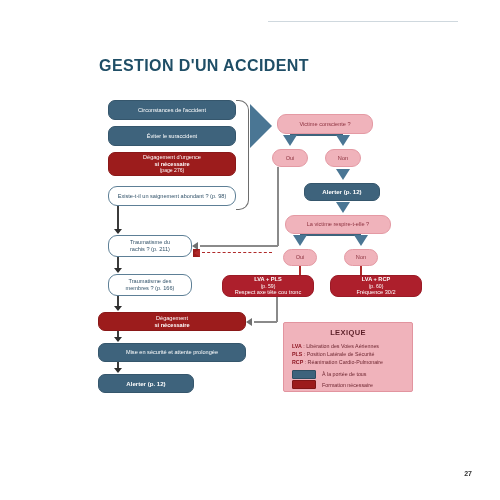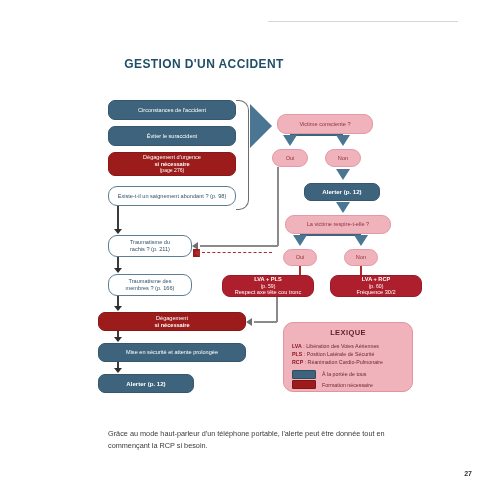--- a/index.html
+++ b/index.html
@@ -22,21 +22,21 @@
     font-variant:small-caps;
     text-transform:lowercase;
   }
   .running-head::first-letter{font-size:9px;}
   .head-rule{
     position:absolute;left:268px;top:21px;width:190px;height:1px;background:#cfd8de;
   }
   .page-title{
     position:absolute;left:0;top:57px;width:408px;
     text-align:center;color:#1f4e66;
-    font-size:12px;font-weight:bold;letter-spacing:.4px;
+    font-size:16px;font-weight:bold;letter-spacing:.4px;
   }
 
   
   .chart{position:absolute;left:0;top:92px;width:500px;height:315px;}
 
   .node{
     position:absolute;
     box-sizing:border-box;
     display:flex;align-items:center;justify-content:center;
     text-align:center;
@@ -80,21 +80,21 @@
     border-radius:0 10px 10px 0;
   }
   .dashed{
     position:absolute;height:0;border-top:1px dashed #b02a2a;
   }
 
   
   .lexique{
     position:absolute;left:283px;top:322px;width:128px;height:68px;
     background:#f0b3bb;border:1px solid #e2949f;
-    border-radius:10px;
+    border-radius:2px;
     color:#7d2b36;
   }
   .lex-title{
     text-align:center;font-weight:bold;font-size:7.5px;color:#5c1f28;
     margin-top:5px;letter-spacing:.4px;
   }
   .lex-list{margin:5px 0 0 8px;font-size:5.3px;line-height:1.55;color:#6e2630;}
   .lex-list b{color:#8c1420;}
   .lex-sw{display:flex;align-items:center;margin:1.5px 0 0 8px;}
   .sw{width:22px;height:7px;margin-right:6px;border-radius:1px;display:inline-block;}
@@ -283,16 +283,15 @@
     <div class="lex-sw" style="margin-top:3px;">
       <i class="sw sw-blue"></i>
       <span>À la portée de tous</span>
     </div>
     <div class="lex-sw">
       <i class="sw sw-red"></i>
       <span>Formation nécessaire</span>
     </div>
   </div>
 
-  <div class="caption">Grâce au mode haut-parleur d'un téléphone portable, l'alerte peut être donnée tout en commençant la RCP si besoin.</div>
   <div class="folio">27</div>
 
 </div>
 
 </body></html>

